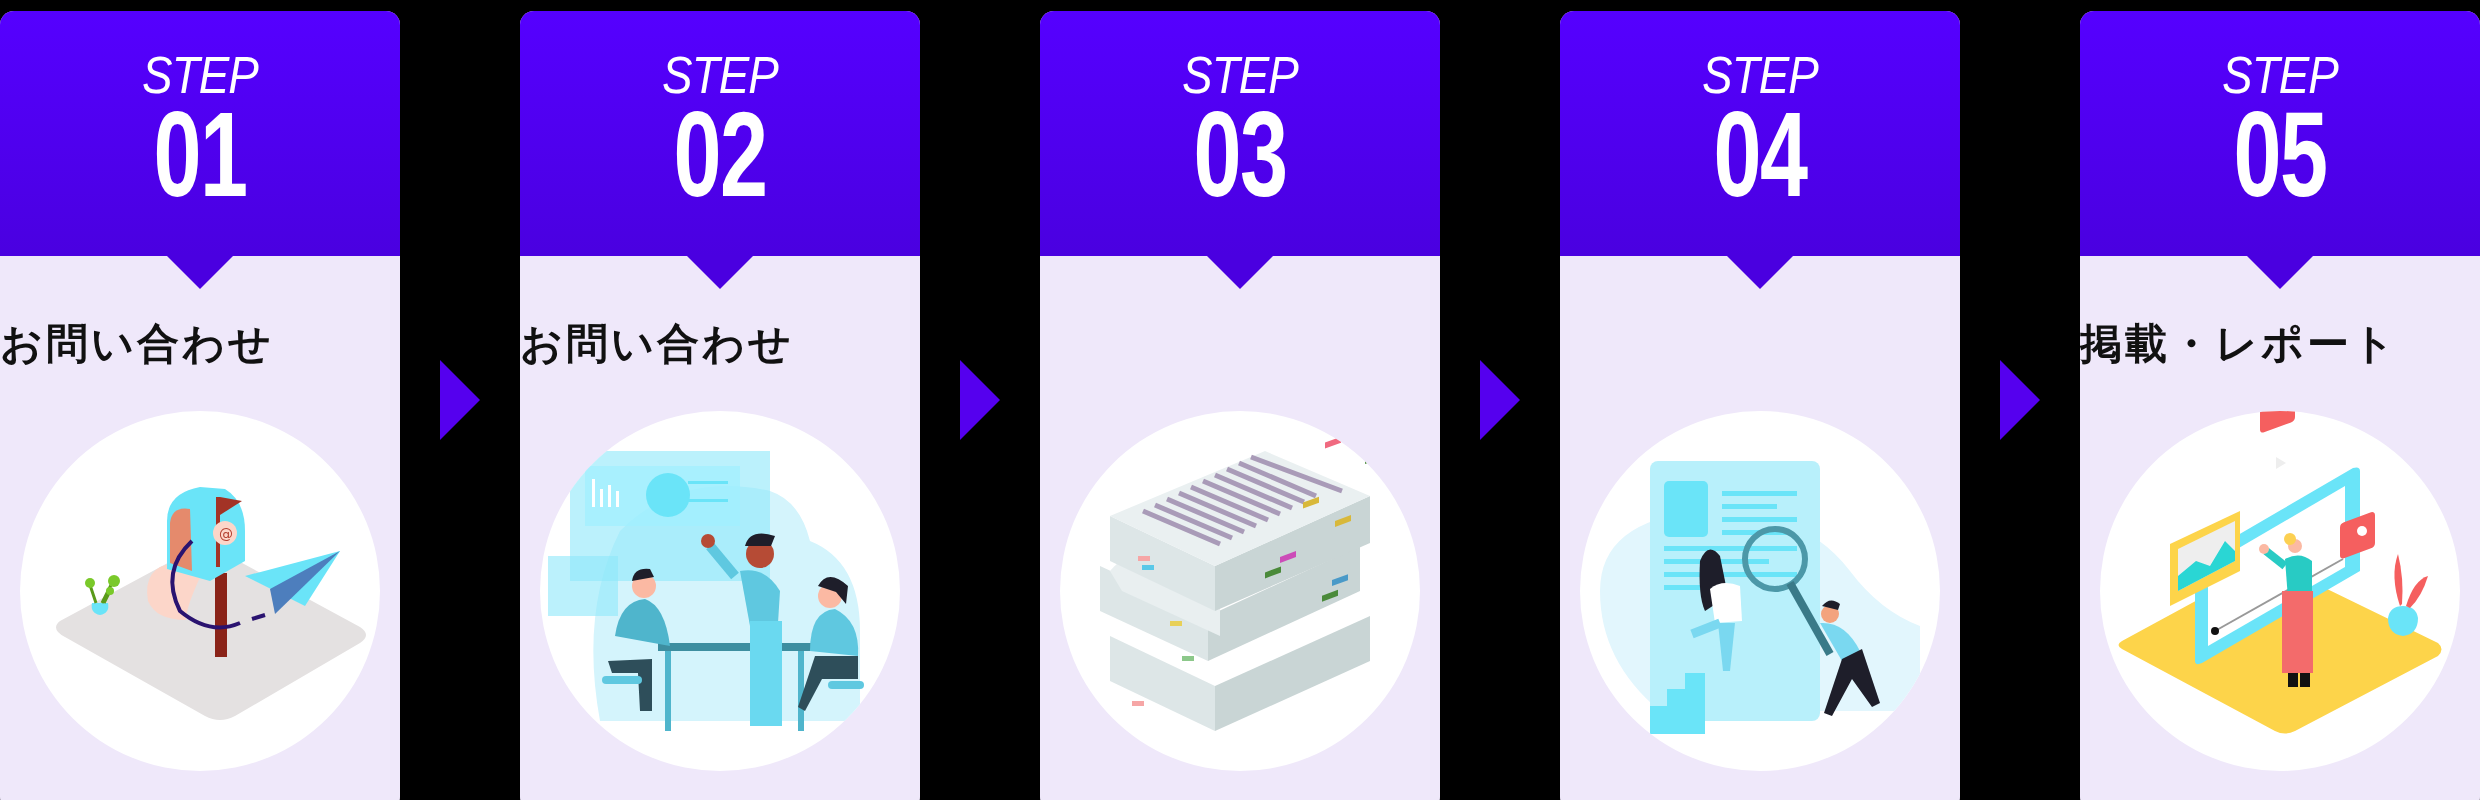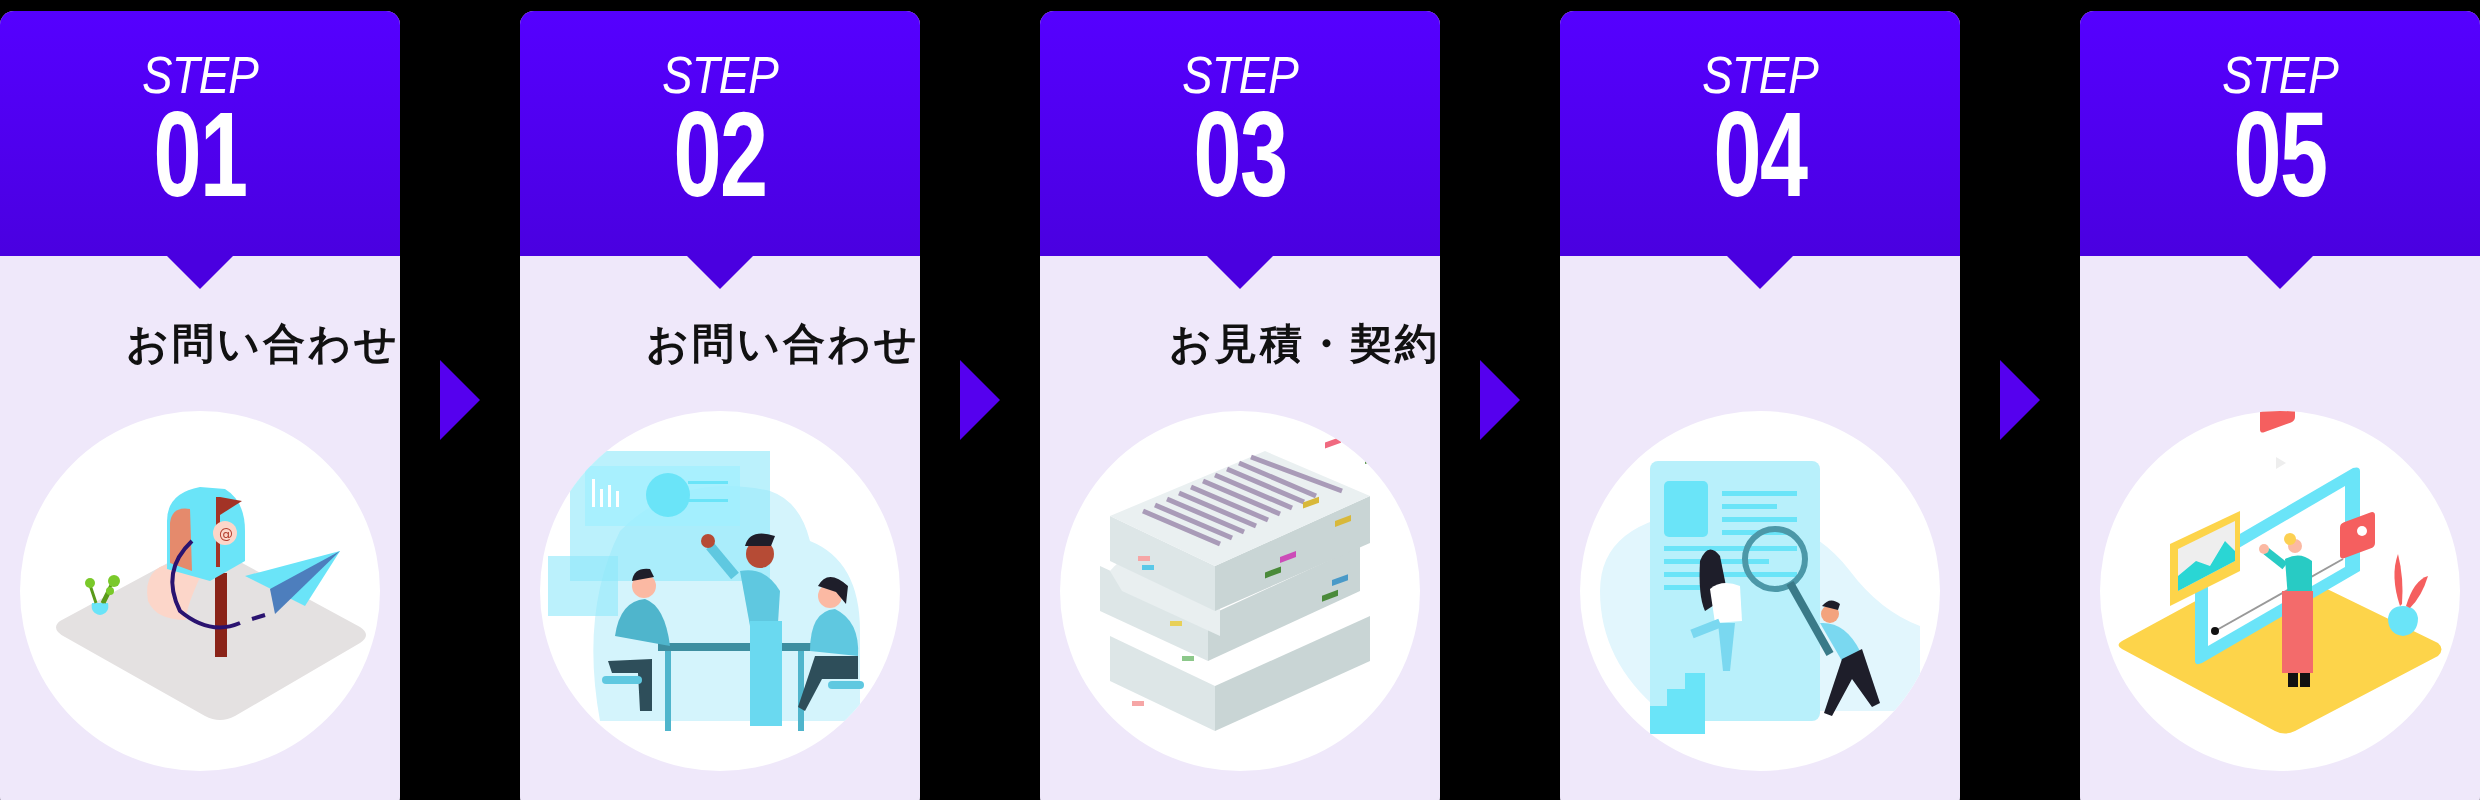--- a/index.html
+++ b/index.html
@@ -27,21 +27,21 @@
     font-size: 52px; line-height: 56px; letter-spacing: -1px;
     transform: scaleX(0.88);
   }
   .step-number {
     position: absolute; left: 0; top: 88px; width: 400px; text-align: center;
     color: #ffffff; font-family: "Liberation Sans", sans-serif; font-weight: 700;
     font-size: 120px; line-height: 110px; letter-spacing: -2px;
     transform: scaleX(0.72);
   }
   .card-title {
-    position: absolute; left: 0; top: 304px; width: 400px; text-align: right;
+    position: absolute; left: 0; top: 304px; width: 400px; text-align: left;
     color: #111111; font-family: "DejaVu Sans", sans-serif; font-weight: 700;
     font-size: 42px; line-height: 58px; letter-spacing: 3px; white-space: nowrap;
   }
   .illus-circle {
     position: absolute; left: 20px; top: 400px; width: 360px; height: 360px;
     border-radius: 50%; background: #ffffff; overflow: hidden;
   }
   .illus-circle svg { position: absolute; left: 0; top: 0; width: 360px; height: 360px; }
   .arrow {
     position: absolute; top: 360px; width: 0; height: 0;
@@ -131,21 +131,20 @@
   </div>
 
   <div class="arrow" style="left:960px"></div>
 
   <div class="card" style="left:1040px">
     <div class="card-header">
       <div class="step-label">STEP</div>
       <div class="step-number">03</div>
     </div>
     <div class="notch"></div>
-    <div class="card-title">お見積・契約</div>
     <div class="illus-circle">
       <svg viewBox="0 0 360 360">
         <path d="M50 270 L155 320 L155 275 L50 225 Z" fill="#dde6e7"></path>
         <path d="M155 320 L310 250 L310 205 L155 275 Z" fill="#c9d5d5"></path>
         <path d="M40 200 L148 250 L148 205 L40 155 Z" fill="#dde6e7"></path>
         <path d="M148 250 L300 180 L300 135 L148 205 Z" fill="#c9d5d5"></path>
         <path d="M50 160 Q70 135 100 150 L160 180 L160 225 L62 180 Z" fill="#e9eff0"></path>
         <path d="M50 105 L155 155 L155 200 L50 150 Z" fill="#dde6e7"></path>
         <path d="M155 200 L310 132 L310 85 L155 155 Z" fill="#c9d5d5"></path>
         <path d="M50 105 L205 40 L310 85 L155 155 Z" fill="#eaf0f1"></path>
@@ -216,20 +215,21 @@
   </div>
 
   <div class="arrow" style="left:2000px"></div>
 
   <div class="card" style="left:2080px">
     <div class="card-header">
       <div class="step-label">STEP</div>
       <div class="step-number">05</div>
     </div>
     <div class="notch"></div>
+    <div class="card-title">掲載・レポート</div>
     <div class="illus-circle">
       <svg viewBox="0 0 360 360">
         <path d="M22 238 L175 320 Q185 325 195 320 L338 245 Q345 238 338 232 L180 155 Q170 150 160 155 L22 230 Q15 234 22 238 Z" fill="#fdd44a"></path>
         <path d="M95 150 L95 250 Q95 255 102 252 L260 160 L260 60 Q260 55 253 57 L102 145 Q95 148 95 150 Z" fill="#6ae4f8"></path>
         <path d="M108 155 L108 235 L245 156 L245 75 Z" fill="#ffffff"></path>
         <line x1="115" y1="220" x2="243" y2="148" stroke="#999999" stroke-width="2"></line>
         <circle cx="115" cy="220" r="4" fill="#111111"></circle>
         <path d="M70 133 L140 100 L140 160 L70 195 Z" fill="#fdd44a"></path>
         <path d="M78 138 L135 110 L135 150 L78 180 Z" fill="#eeeeee"></path>
         <path d="M78 165 L96 150 L110 155 L125 130 L135 140 L135 150 L78 180 Z" fill="#2ad6d4"></path>

